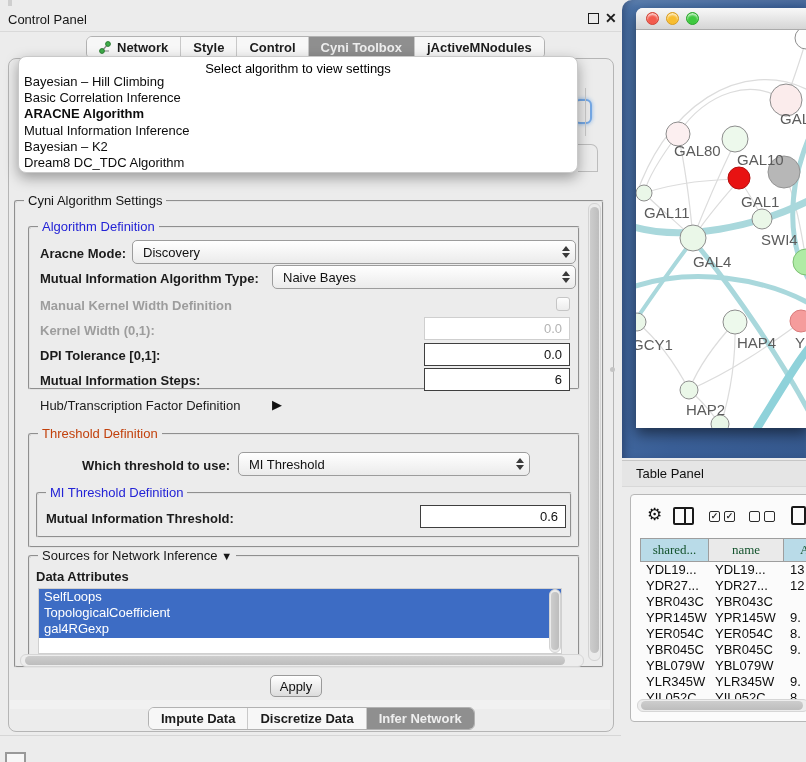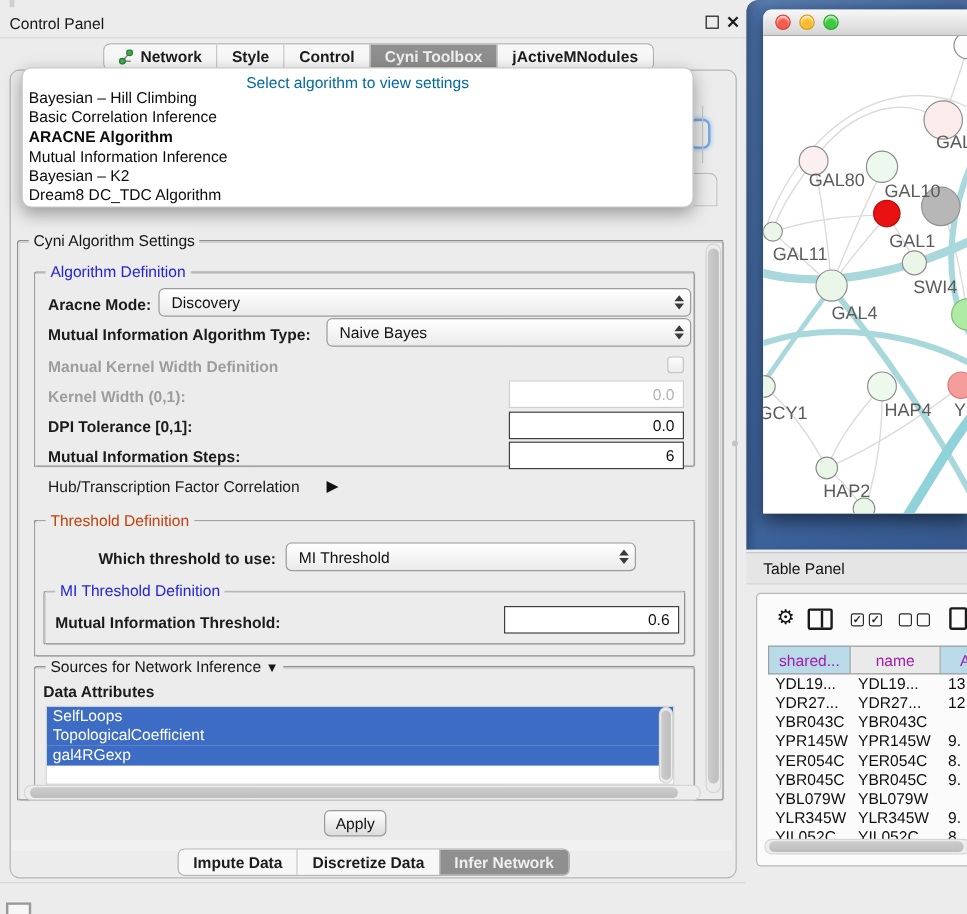--- a/index.html
+++ b/index.html
@@ -20,21 +20,21 @@
   .tab:first-child { border-left:none; }
   .tab.selected { background:#8f8f8f; color:#efefef; }
 
   .tabbedpane { border:1px solid #b5b5b5; border-radius:8px; background:#ececec; }
 
   
   .dropdown {
     background:#ffffff; border:1px solid #c9c9c9; border-radius:8px;
     box-shadow:0 5px 14px rgba(0,0,0,.35); z-index:10;
   }
-  .dropdown .prompt { text-align:center; color:#0369a1; padding-top:4px; height:17px; }
+  .dropdown .prompt { text-align:center; color:#000000; padding-top:4px; height:17px; }
   .dd-item { height:16.2px; line-height:16.2px; padding-left:5px; color:#0c0c0c; }
   .dd-item.bold { font-weight:bold; }
 
   
   .groupbox { border:2px groove #e3e3e3; border-radius:3px; }
   .grouptitle { position:absolute; background:#ececec; padding:0 4px; white-space:nowrap; font-size:13px; }
   .t-black { color:#161616; } .t-blue { color:#2323d6; } .t-green { color:#c2410c; }
 
   .lbl { position:absolute; font-weight:bold; color:#1b1b1b; white-space:nowrap; }
   .lbl.plain { font-weight:normal; }
@@ -81,21 +81,21 @@
   
   .tp-bar { background:#e5e5e5; border-top:1px solid #c6c6c6; border-bottom:1px solid #d8d8d8;
     display:flex; align-items:center; padding-left:14px; color:#111; }
   .table-box { background:#fbfbfb; border:1px solid #b7b7b7; border-radius:4px; }
   .gear { font-size:17px; color:#111; line-height:17px; }
   .split-icon { width:21px; height:18px; border:2px solid #1a1a1a; border-radius:2px; position:relative; }
   .split-icon::after { content:""; position:absolute; left:50%; top:0; bottom:0; width:2px; background:#1a1a1a; }
   .cb { width:11px; height:11px; border:1.5px solid #2a2a2a; border-radius:2px; font-size:9px; line-height:9px; text-align:center; color:#2a2a2a; font-weight:bold; }
   .page-icon { width:15px; height:19px; border:2px solid #1a1a1a; border-radius:2px; }
   .thead { display:grid; grid-template-columns:69px 75px 44px; height:24px; }
-  .th { border:1px solid #9e9e9e; border-left:none; display:flex; align-items:center; justify-content:center; font-size:13px; color:#a21caf; background:#eaeaea; overflow:hidden; }
+  .th { border:1px solid #9e9e9e; border-left:none; display:flex; align-items:center; justify-content:center; font-size:13px; color:#14532d; background:#eaeaea; overflow:hidden;font-family:Liberation Serif, serif; }
   .th:first-child { border-left:1px solid #9e9e9e; }
   .th.hl { background:#b9dbe8; }
   .trow { display:grid; grid-template-columns:69px 75px 44px; height:16px; line-height:16px; font-size:13px; color:#0e0e0e; }
   .td { padding-left:6px; overflow:hidden; white-space:nowrap; }
 </style>
 </head>
 <body>
 
 <div id="screen">
 
@@ -180,21 +180,21 @@
 
     <div class="lbl gray" style="left:40px;top:323px;">Kernel Width (0,1):</div>
     <div class="field disabled" style="left:424px;top:317px;width:146px;">0.0</div>
 
     <div class="lbl" style="left:40px;top:348px;">DPI Tolerance [0,1]:</div>
     <div class="field" style="left:424px;top:343px;width:146px;">0.0</div>
 
     <div class="lbl" style="left:40px;top:373px;">Mutual Information Steps:</div>
     <div class="field" style="left:424px;top:368px;width:146px;">6</div>
 
-    <div class="lbl plain" style="left:40px;top:398px;">Hub/Transcription Factor Correlation</div>
+    <div class="lbl plain" style="left:40px;top:398px;">Hub/Transcription Factor Definition</div>
     <div class="abs" style="left:272px;top:397px;font-size:13px;color:#111;">▶</div>
 
     <div class="abs groupbox" style="left:28px;top:433px;width:552px;height:115px;"></div>
     <div class="grouptitle t-green" style="left:38px;top:426px;">Threshold Definition</div>
 
     <div class="lbl" style="left:82px;top:458px;">Which threshold to use:</div>
     <div class="combo" style="left:238px;top:452px;width:292px;">
       <span class="val">MI Threshold</span>
       <span class="spin">
           <span class="tri-up"></span>

